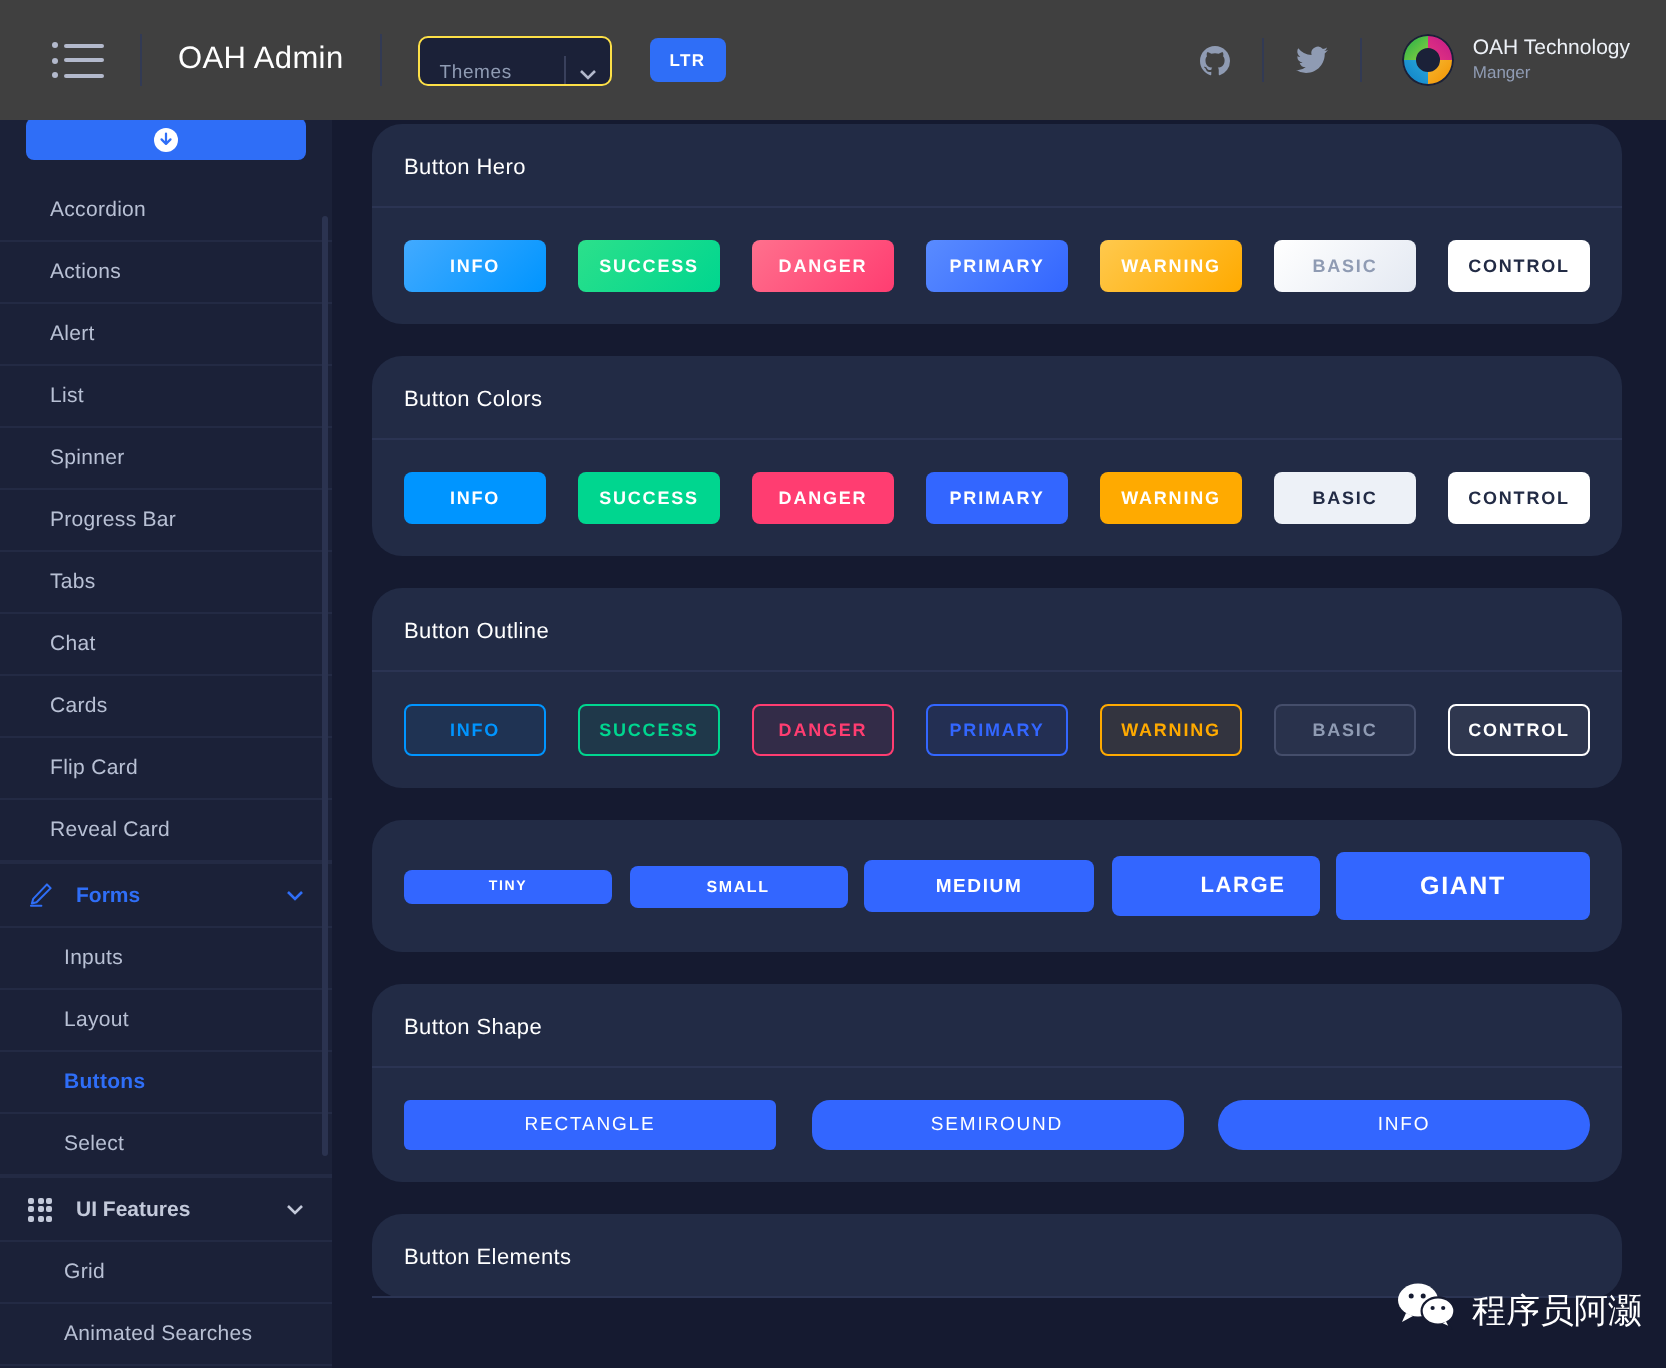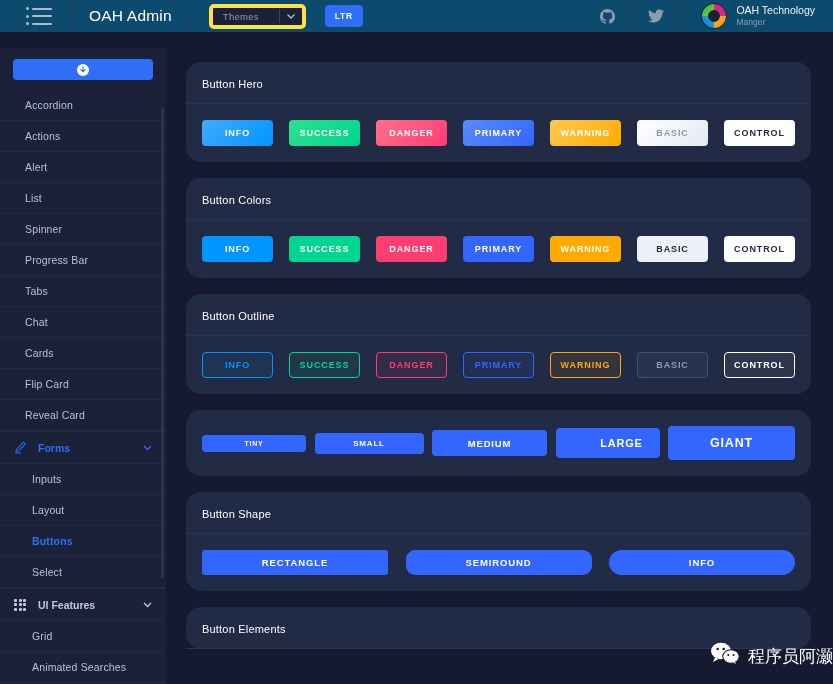--- a/index.html
+++ b/index.html
@@ -7,22 +7,22 @@
     width: 833px; height: 684px;
     background: #151a30;
     font-family: "Liberation Sans", sans-serif;
     overflow: hidden;
   }
   body { position: relative; }
 
   
   .header {
     position: absolute; top: 0; left: 0;
-    width: 833px; height: 32px;
-    background: #0c4a6e;
+    width: 833px; height: 60px;
+    background: #404040;
     display: flex; align-items: center;
     z-index: 30;
   }
   .hdr-left { display: flex; align-items: center; height: 48px; }
   .hamburger {
     width: 26px; height: 18px;
     margin-left: 26px; margin-right: 18px;
     display: flex; flex-direction: column; justify-content: space-between;
     cursor: pointer;
   }
@@ -32,23 +32,23 @@
   .vdiv { width: 1px; height: 26px; background: #323a54; }
 
   .brand {
     color: #ffffff; font-size: 15.5px; letter-spacing: .2px;
     padding: 0 18px;
   }
   .themes-select {
     margin-left: 18px;
     width: 97px; height: 25px;
     background: #1b2138;
-    border: 4px solid #fde047;
+    border: 1px solid #fde047;
     border-radius: 5px;
-    display: flex; align-items: center;
+    display: flex; align-items: flex-end;
     cursor: pointer;
   }
   .themes-label { color: #8f9bb3; font-size: 9.5px; padding-left: 10px; flex: 1; letter-spacing: .3px;}
   .themes-sep { width: 1px; height: 14px; background: #39405c; }
   .themes-chev { width: 22px; text-align: center; color: #b3b9cc; font-size: 9px; line-height: 1; }
 
   .ltr-btn {
     margin-left: 19px;
     background: #2f6ef7; color: #fff;
     font-size: 8.5px; font-weight: bold; letter-spacing: .7px;
@@ -195,29 +195,29 @@
         font-family:"Liberation Sans", sans-serif; display:flex; align-items:center; justify-content:center;}
   .sz-tiny   { width: 104px; height: 17px; font-size: 7px;   letter-spacing:.8px; }
   .sz-small  { width: 109px; height: 21px; font-size: 8px;   letter-spacing:.8px; }
   .sz-medium { width: 115px; height: 26px; font-size: 9.5px; letter-spacing:.8px; }
   .sz-large  { width: 104px; height: 30px; font-size: 11px;  letter-spacing:.8px;padding-left:28px; }
   .sz-giant  { width: 127px; height: 34px; font-size: 12.5px;letter-spacing:.8px; }
 
   
   .shape-row { justify-content: space-between; }
   .shp { background:#3366ff; color:#fff; border:none; height:25px; width:186px;
-         font-size:9.5px; font-weight:bold; letter-spacing:.9px; cursor:pointer;
+         font-size:9.5px; font-weight:normal; letter-spacing:.9px; cursor:pointer;
          font-family:"Liberation Sans", sans-serif; }
   .shp-rect { border-radius: 3px; }
   .shp-semi { border-radius: 9px; }
   .shp-round{ border-radius: 13px; }
 
   
   .watermark {
-    position: absolute; right: 0; bottom: 14px;
+    position: absolute; right: 12px; bottom: 14px;
     display: flex; align-items: center;
     z-index: 40; pointer-events: none;
   }
   .wm-text { color: #ffffff; font-size: 17px; margin-left: 8px; font-family: "DejaVu Sans", sans-serif; }
 </style>
 </head>
 <body>
 
 <div class="header">
   <div class="hdr-left">

